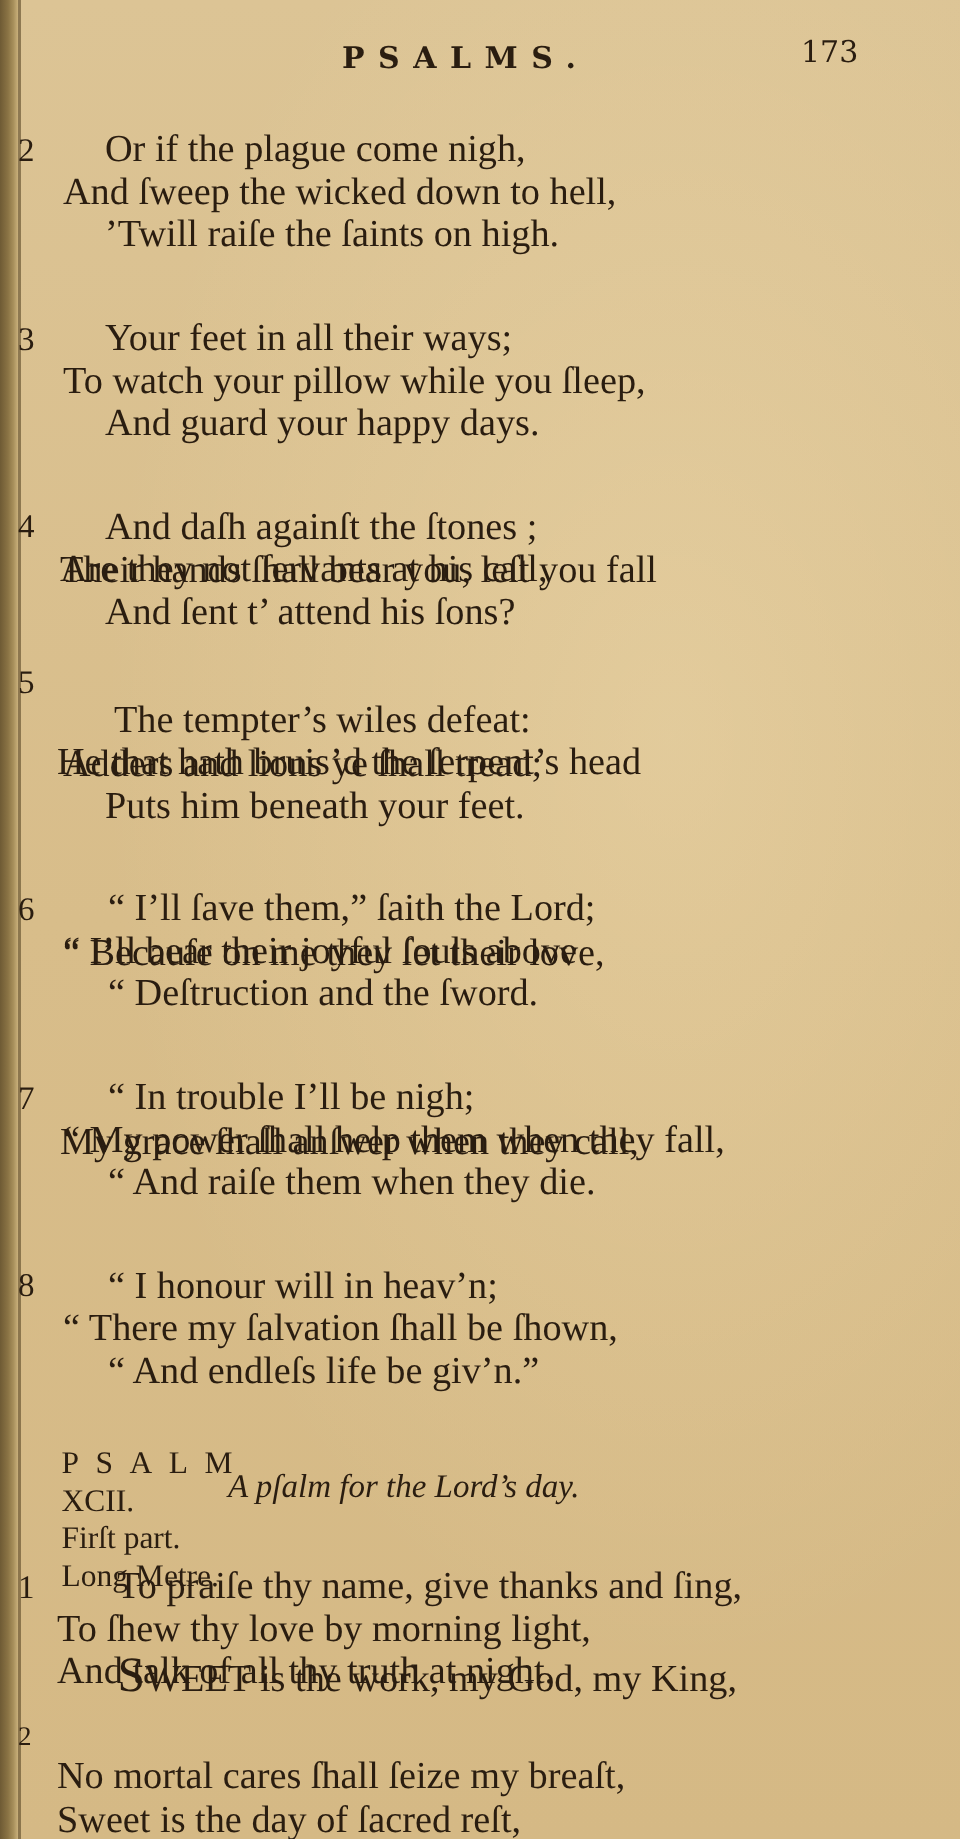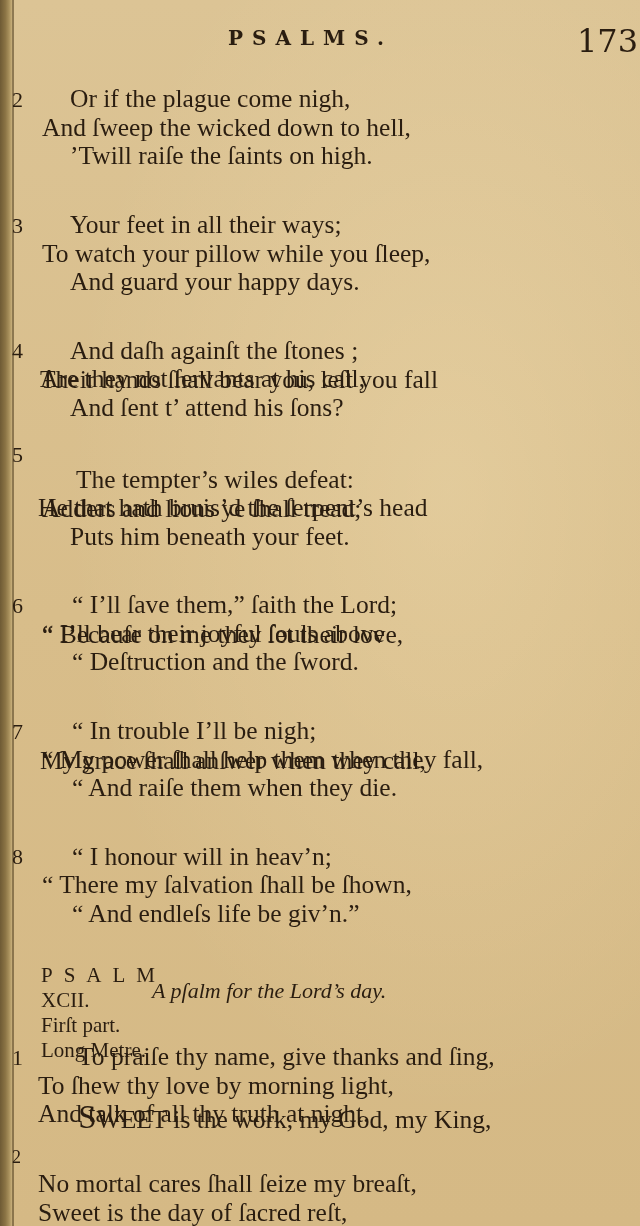--- a/index.html
+++ b/index.html
@@ -24,22 +24,22 @@
       background: #5a4826; opacity: 0.6;
     }
     .running-head {
       position: absolute; top: 22px; left: 0; width: 640px; height: 30px;
     }
     .head-title {
       position: absolute; left: 228px; top: 4px;
       font-size: 20px; letter-spacing: 9px; font-weight: bold;
     }
     .page-number {
-      position: absolute; left: 577px; top: 0px;
-      font-size: 32px;
+      position: absolute; left: 534px; top: 0px;
+      font-size: 20px;
     }
     .line {
       position: absolute; left: 0; width: 640px;
       font-family: "Liberation Serif", serif;
       font-size: 25.5px; line-height: 29px; white-space: pre;
     }
     .num {
       position: absolute; left: 12px; font-size: 22px;
     }
     .txt { position: absolute; }

